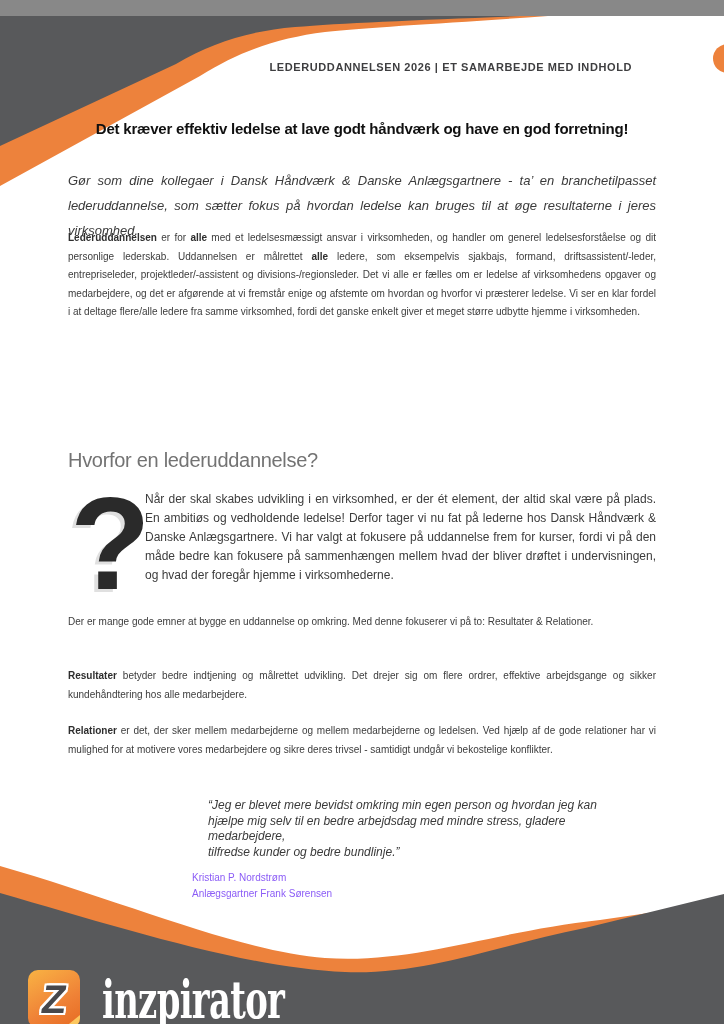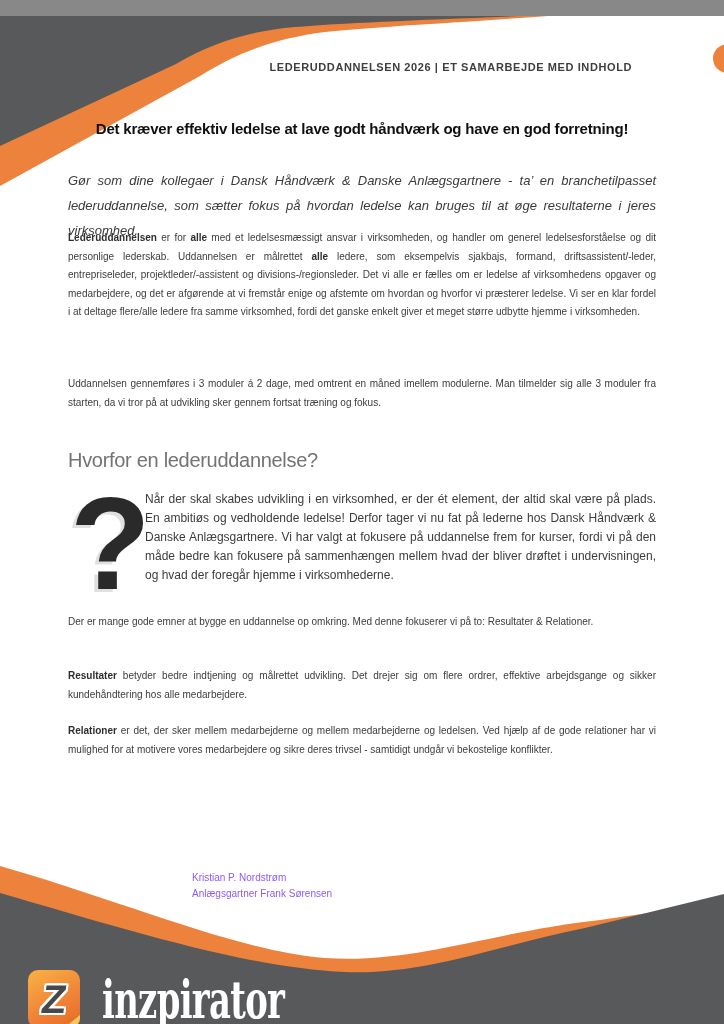--- a/index.html
+++ b/index.html
@@ -80,34 +80,37 @@
   </svg>
 
   <div class="abs tagline">LEDERUDDANNELSEN 2026 | ET SAMARBEJDE MED INDHOLD</div>
 
   <div class="abs title">Det kræver effektiv ledelse at lave godt håndværk og have en god forretning!</div>
 
   <div class="abs intro">Gør som dine kollegaer i Dansk Håndværk &amp; Danske Anlægsgartnere - ta’ en branchetilpasset lederuddannelse, som sætter fokus på hvordan ledelse kan bruges til at øge resultaterne i jeres virksomhed.</div>
 
   <div class="abs body-par audience"><strong>Lederuddannelsen</strong><span> er for </span><strong>alle</strong><span> med et ledelsesmæssigt ansvar i virksomheden, og handler om generel ledelsesforståelse og dit personlige lederskab. Uddannelsen er målrettet </span><strong>alle</strong><span> ledere, som eksempelvis sjakbajs, formand, driftsassistent/-leder, entrepriseleder, projektleder/-assistent og divisions-/regionsleder. Det vi alle er fælles om er ledelse af virksomhedens opgaver og medarbejdere, og det er afgørende at vi fremstår enige og afstemte om hvordan og hvorfor vi præsterer ledelse. Vi ser en klar fordel i at deltage flere/alle ledere fra samme virksomhed, fordi det ganske enkelt giver et meget større udbytte hjemme i virksomheden.</span></div>
 
-  <div class="abs body-par modules">Uddannelsen gennemføres i 3 moduler á 2 dage, med omtrent en måned imellem modulerne. Man tilmelder sig alle 3 moduler fra starten, da vi tror på at udvikling sker gennem fortsat træning og fokus.</div>
 
   <div class="abs why-heading">Hvorfor en lederuddannelse?</div>
 
   <div class="abs qmark">?</div>
 
   <div class="abs why-par">Når der skal skabes udvikling i en virksomhed, er der ét element, der altid skal være på plads. En ambitiøs og vedholdende ledelse! Derfor tager vi nu fat på lederne hos Dansk Håndværk &amp; Danske Anlægsgartnere. Vi har valgt at fokusere på uddannelse frem for kurser, fordi vi på den måde bedre kan fokusere på sammenhængen mellem hvad der bliver drøftet i undervisningen, og hvad der foregår hjemme i virksomhederne.</div>
 
   <div class="abs body-par topics">Der er mange gode emner at bygge en uddannelse op omkring. Med denne fokuserer vi på to: Resultater &amp; Relationer.</div>
 
   <div class="abs body-par results"><strong>Resultater</strong><span> betyder bedre indtjening og målrettet udvikling. Det drejer sig om flere ordrer, effektive arbejdsgange og sikker kundehåndtering hos alle medarbejdere.</span></div>
 
   <div class="abs body-par relations"><strong>Relationer</strong><span> er det, der sker mellem medarbejderne og mellem medarbejderne og ledelsen. Ved hjælp af de gode relationer har vi mulighed for at motivere vores medarbejdere og sikre deres trivsel - samtidigt undgår vi bekostelige konflikter.</span></div>
 
+  <div class="abs quote">“Jeg er blevet mere bevidst omkring min egen person og hvordan jeg kan
+hjælpe mig selv til en bedre arbejdsdag med mindre stress, gladere
+medarbejdere,
+tilfredse kunder og bedre bundlinje.”</div>
 
   <div class="abs attrib">
     <div>Kristian P. Nordstrøm</div>
     <div>Anlægsgartner Frank Sørensen</div>
   </div>
 
   <svg class="abs footer-gfx" width="724" height="204" viewBox="0 0 724 204">
     <path d="M0,30 C120,64 240,116 325,122 C415,128 490,96 600,84 L724,66 L724,204 L0,204 Z" fill="#ED823C"></path>
     <path d="M0,57 C115,90 245,132 345,136 C425,139 495,110 585,92 L724,58 L724,204 L0,204 Z" fill="#58595B"></path>
   </svg>

